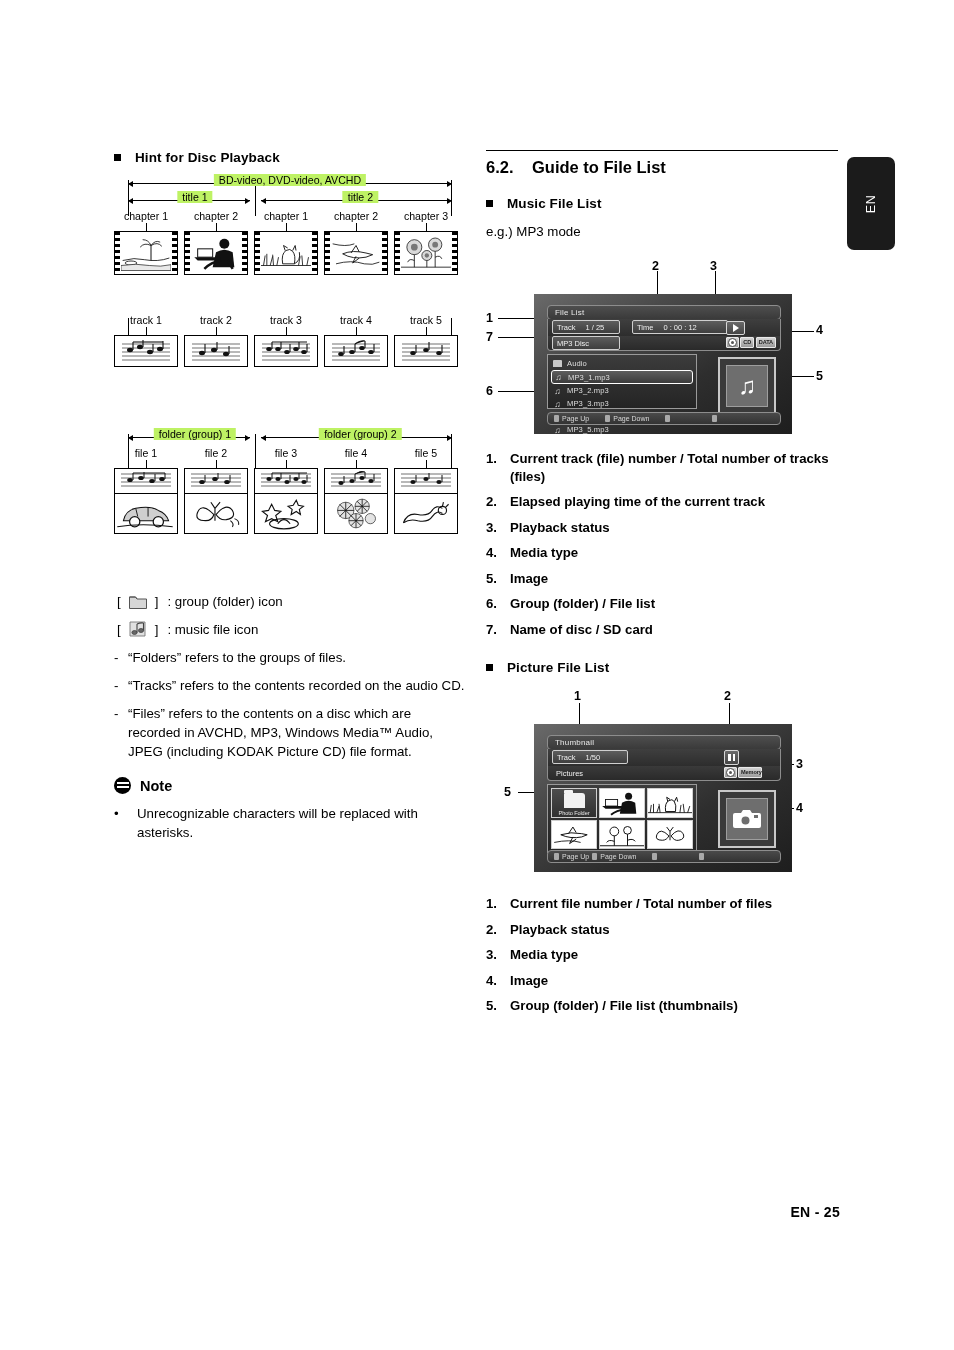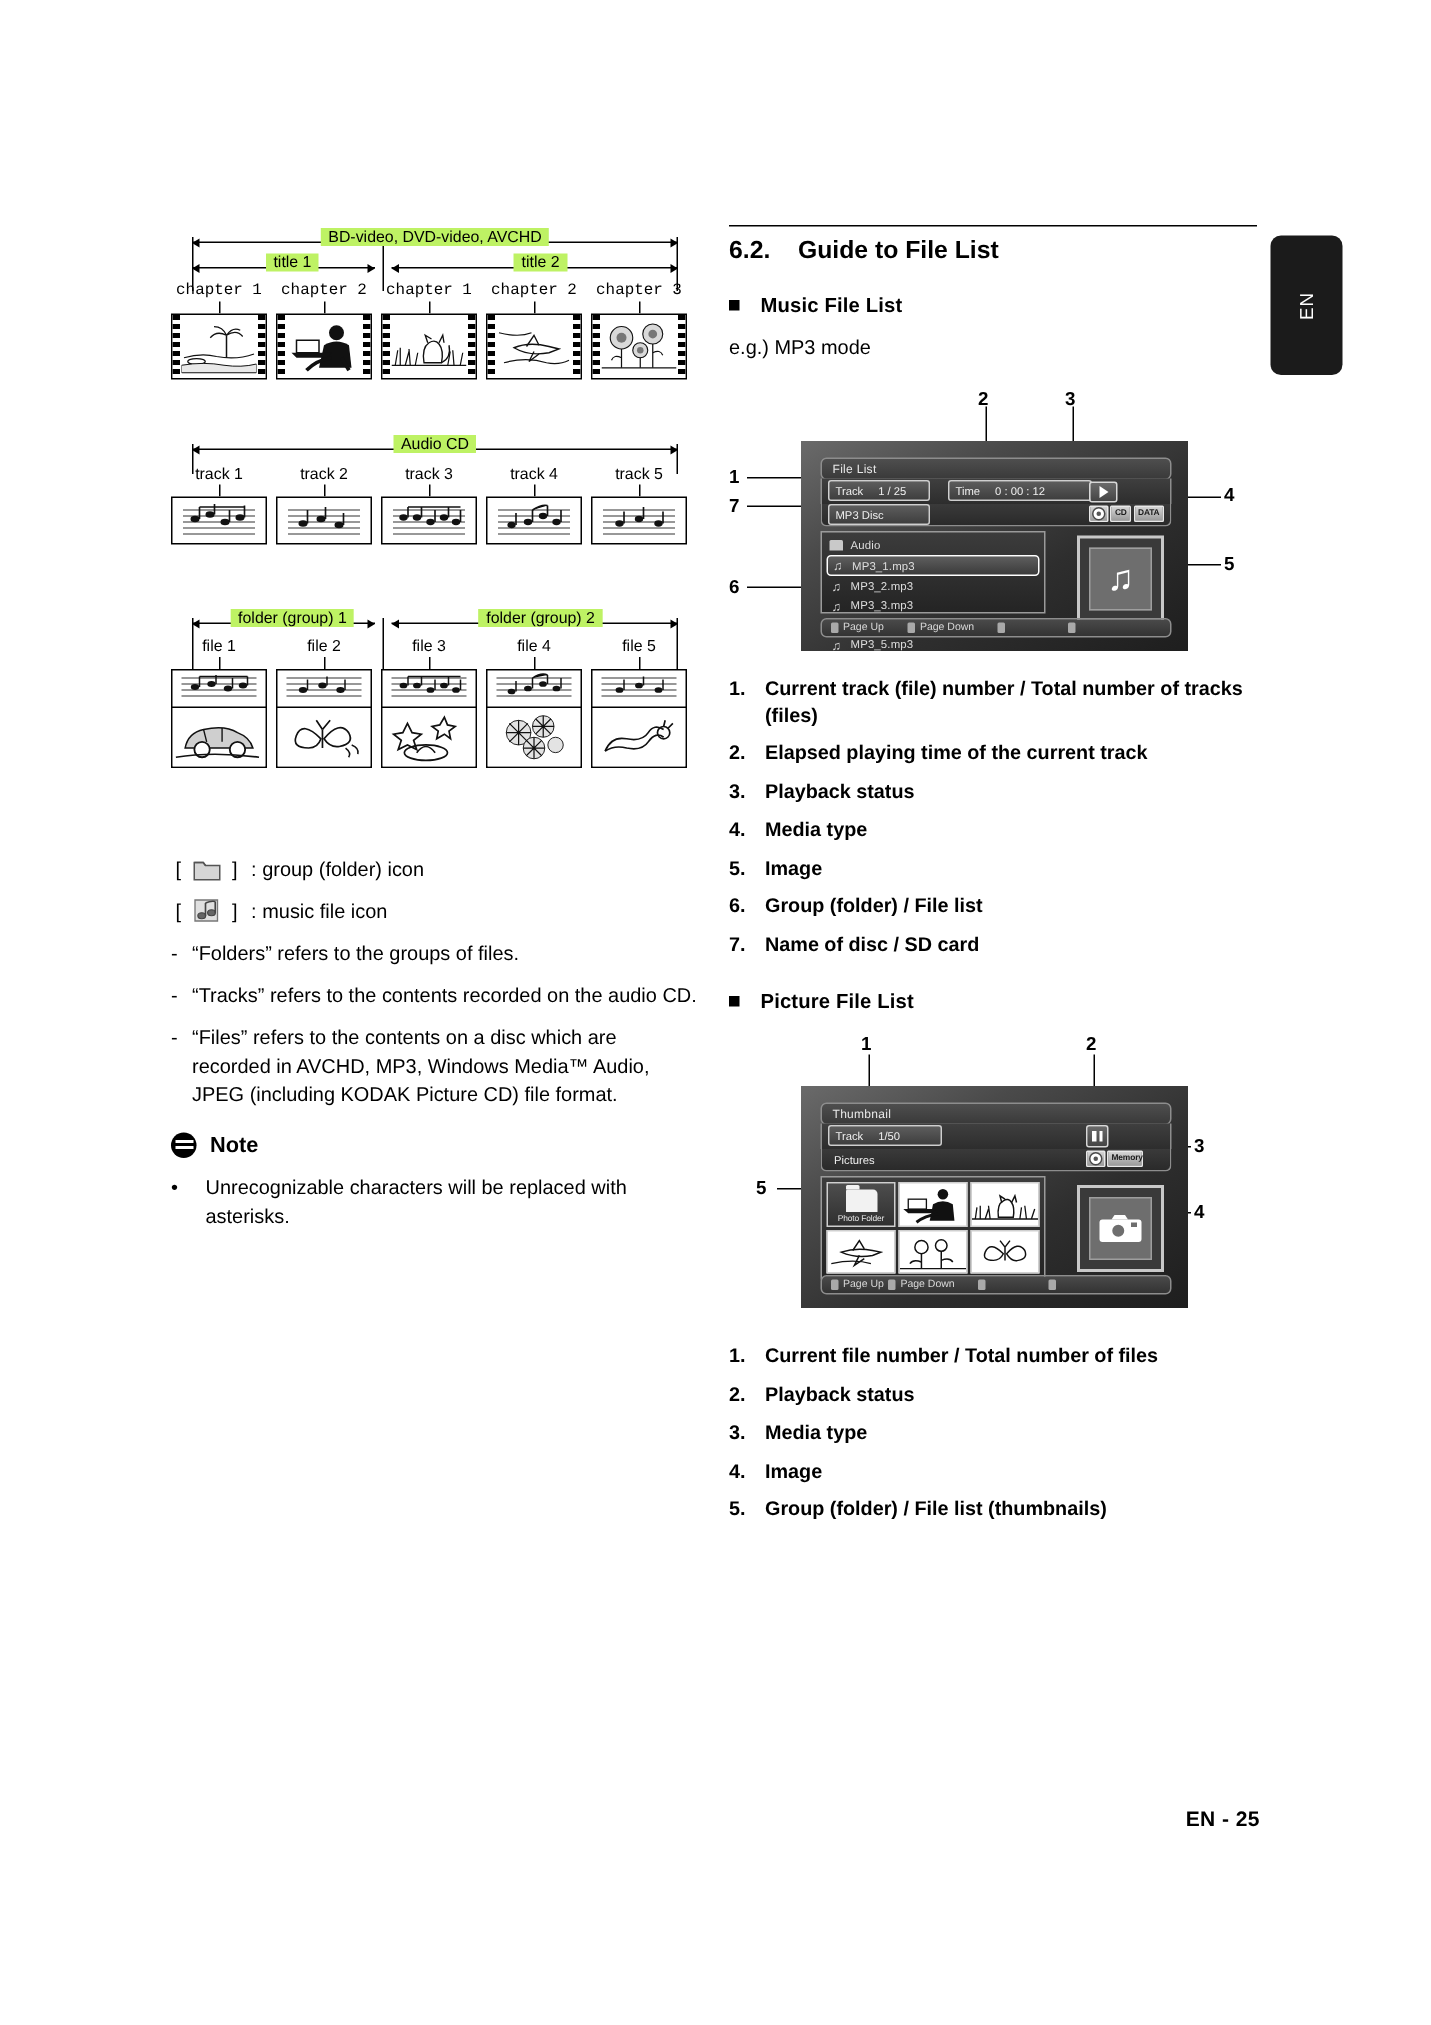--- a/index.html
+++ b/index.html
@@ -302,41 +302,45 @@
 <body>
 
 <div class="page">
 
   <div class="en-tab">
     <span>EN</span>
   </div>
 
   <div class="col-left">
 
+    <div class="bullet-head">
+      <span class="sq"></span>
+      <span>Hint for Disc Playback</span>
+    </div>
 
 
     <div class="diagram" style="height:126px;">
 
       <div class="span-row" style="margin-top:4px;">
         <span class="caption">BD-video, DVD-video, AVCHD</span>
         <div class="arrowline" style="left:14px; right:14px;"></div>
       </div>
 
       <div class="span-row" style="margin-top:2px;">
         <span class="caption" style="left:23%;">title 1</span>
         <span class="caption" style="left:70%;">title 2</span>
         <div class="arrowline" style="left:14px; width:122px;"></div>
         <div class="arrowline" style="left:147px; right:14px;"></div>
       </div>
 
       <div class="vtick" style="left:14px; top:4px; height:36px;"></div>
       <div class="vtick" style="left:141px; top:4px; height:36px;"></div>
       <div class="vtick" style="right:14px; top:4px; height:36px;"></div>
 
-      <div class="cells" style="margin-top:2px; gap:6px;font-family:Liberation Mono, monospace;">
+      <div class="cells" style="margin-top:2px; gap:6px;">
         <div class="cell" style="width:64px;">
           <div class="lbl">chapter 1</div>
           <div class="stem"></div>
           <div class="film">
             <span class="perf l"></span>
               <span class="perf r"></span>
             <span class="art">
               <svg class="art-svg" viewBox="0 0 60 42">
                 <rect width="60" height="42" fill="#fff"></rect>
                 <path d="M2 30 q14 -4 26 -1 q16 3 30 -2" stroke="#111" fill="none" stroke-width="1"></path>
@@ -430,24 +434,20 @@
                   <path d="M0 38 h60"></path>
                 </g>
               </svg>
             </span>
           </div>
         </div>
       </div>
     </div>
 
     <div class="diagram" style="height:104px; margin-top:12px;">
-      <div class="span-row" style="margin-top:4px;">
-        <span class="caption">Audio CD</span>
-        <div class="arrowline" style="left:14px; right:14px;"></div>
-      </div>
       <div class="vtick" style="left:14px; top:4px; height:20px;"></div>
       <div class="vtick" style="right:14px; top:4px; height:20px;"></div>
 
       <div class="cells" style="margin-top:3px; gap:6px;">
         <div class="cell" style="width:64px;">
           <div class="lbl">track 1</div>
           <div class="stem"></div>
           <div class="box thick" style="height:32px;">
             <svg class="art-svg" viewBox="0 0 60 30">
               <g stroke="#333" stroke-width=".7">

